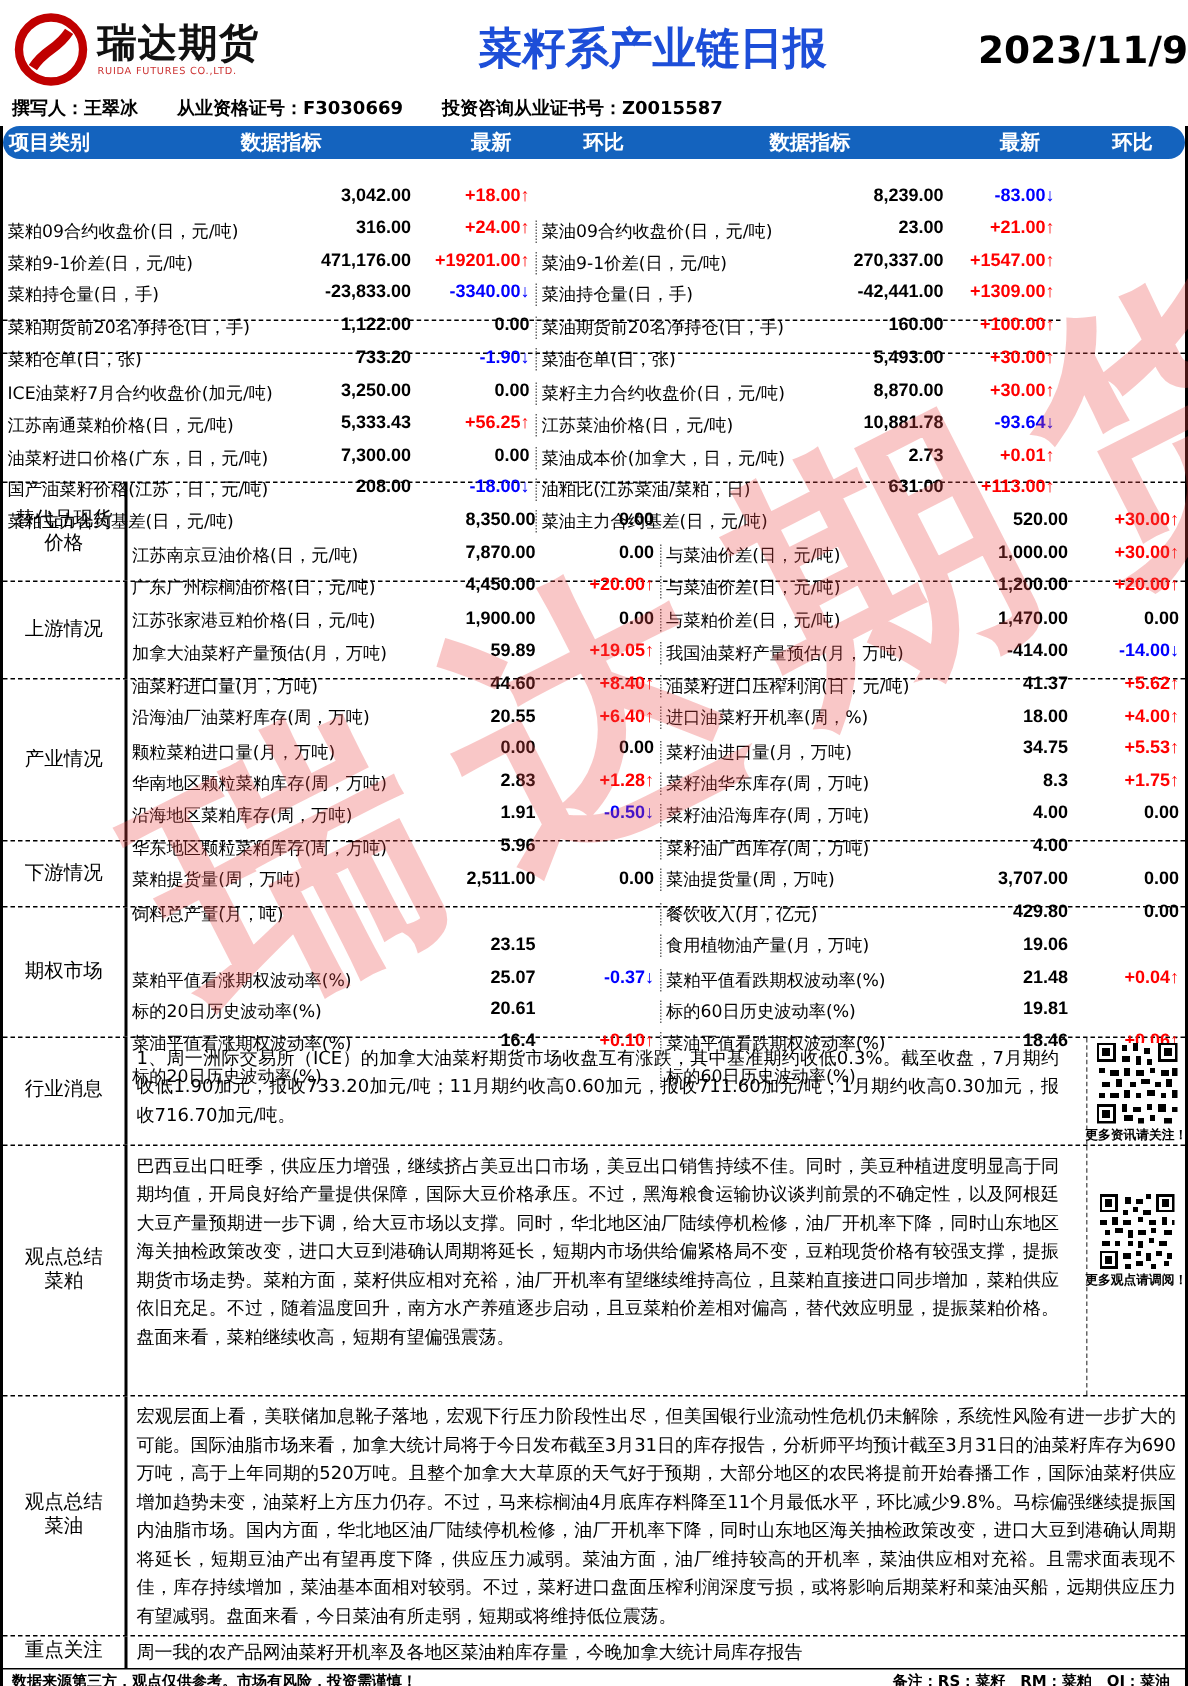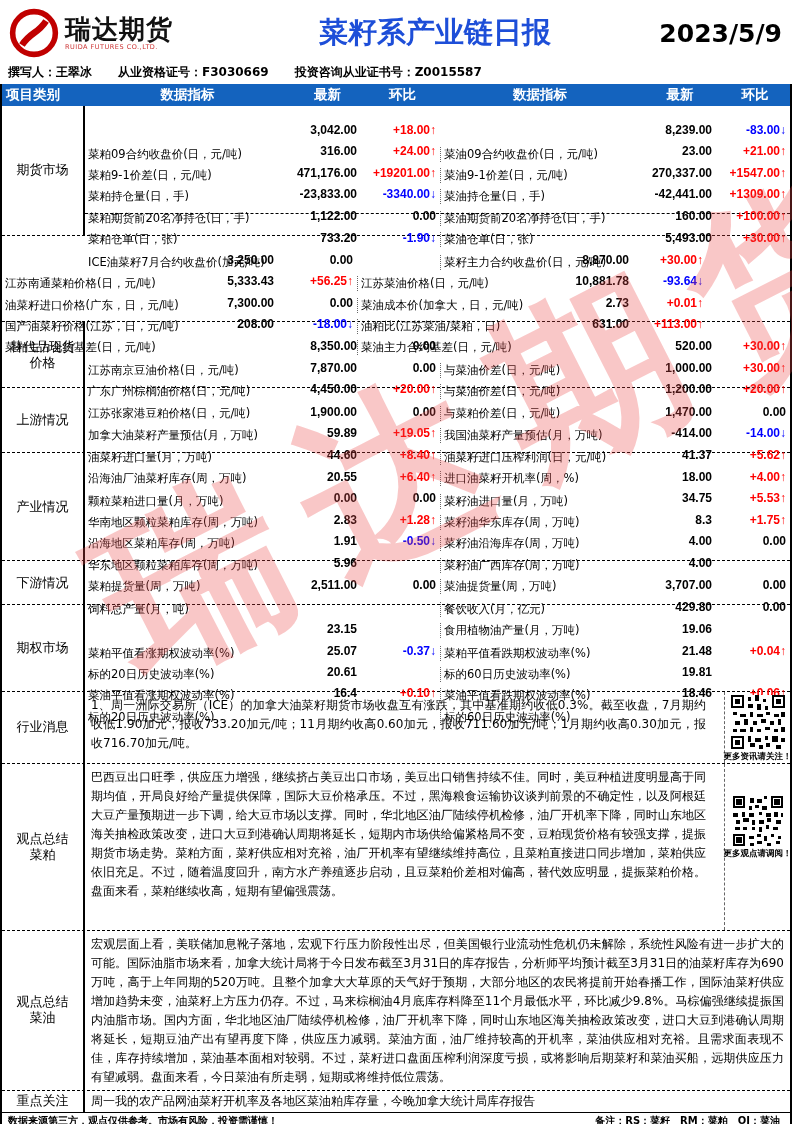--- a/index.html
+++ b/index.html
@@ -12,21 +12,21 @@
   .logo-txt .logo-cn { font-size:26px; font-weight:bold; color:#111; letter-spacing:1px; line-height:28px; }
   .logo-txt .logo-en { font-size:6.5px; color:#c33; letter-spacing:.5px; }
   h1.title { flex:1; text-align:center; font-size:29px; font-weight:bold; color:#1d4ed8; }
   .date { width:130px; text-align:right; font-size:25px; font-weight:bold; }
 
   .authors { display:flex; gap:26px; padding:2px 8px 4px; font-size:12px; font-weight:bold; height:22px; align-items:center;}
 
   
   .table-frame { border-left:2px solid #000; border-right:2px solid #000; }
   .thead { display:grid; grid-template-columns:83px 205px 75px 75px 200px 80px 70px;
-           background:#1463be; color:#fff; font-weight:bold; font-size:13.5px; height:22px; align-items:center; }
+           background:#1463be; color:#fff; font-weight:bold; font-size:13.5px; height:22px; align-items:center;border-radius:11px; }
   .thead > div { text-align:center; }
   .thead > div:first-child { text-align:left; padding-left:4px; }
 
   .section { display:flex; border-top:1px dashed #000; }
   .section:first-child { border-top:none; }
   .cat-cell { width:83px; border-right:2px solid #000; display:flex; align-items:center; justify-content:center;
               text-align:center; font-size:13px; white-space:pre-line; line-height:16px; flex:0 0 83px; }
   .rows { width:705px; }
   .row { display:grid; grid-template-columns:205px 75px 75px 200px 80px 70px; height:21.45px; align-items:center; }
   .row.dashed-top { border-top:1px dashed #000; }
@@ -67,21 +67,21 @@
       <svg width="52" height="52" viewBox="0 0 56 56">
         <circle cx="28" cy="28" r="23" fill="none" stroke="#c00000" stroke-width="6"></circle>
         <path d="M15 41 C24 27 32 29 41 15" fill="none" stroke="#c00000" stroke-width="7"></path>
       </svg>
       <div class="logo-txt">
         <div class="logo-cn">瑞达期货</div>
         <div class="logo-en">RUIDA FUTURES CO.,LTD.</div>
       </div>
     </div>
     <h1 class="title">菜籽系产业链日报</h1>
-    <div class="date">2023/5/9</div>
+    <div class="date">2023/11/9</div>
   </header>
 
   <div class="authors">
     <span>撰写人：王翠冰</span>
     <span>从业资格证号：F3030669</span>
     <span>投资咨询从业证书号：Z0015587</span>
   </div>
 
   <div class="table-frame">
 
@@ -90,21 +90,20 @@
       <div>数据指标</div>
       <div>最新</div>
       <div>环比</div>
       <div>数据指标</div>
       <div>最新</div>
       <div>环比</div>
     </div>
 
     <div id="data-sections">
         <div class="section">
-          <div class="cat-cell">期货市场</div>
           <div class="rows">
             <div class="row">
               <div class="cell name">菜粕09合约收盘价(日，元/吨)</div>
               <div class="cell val">3,042.00</div>
               <div class="cell chg pos">+18.00↑</div>
               <div class="cell name mid">菜油09合约收盘价(日，元/吨)</div>
               <div class="cell val">8,239.00</div>
               <div class="cell chg neg">-83.00↓</div>
             </div>
             <div class="row">

